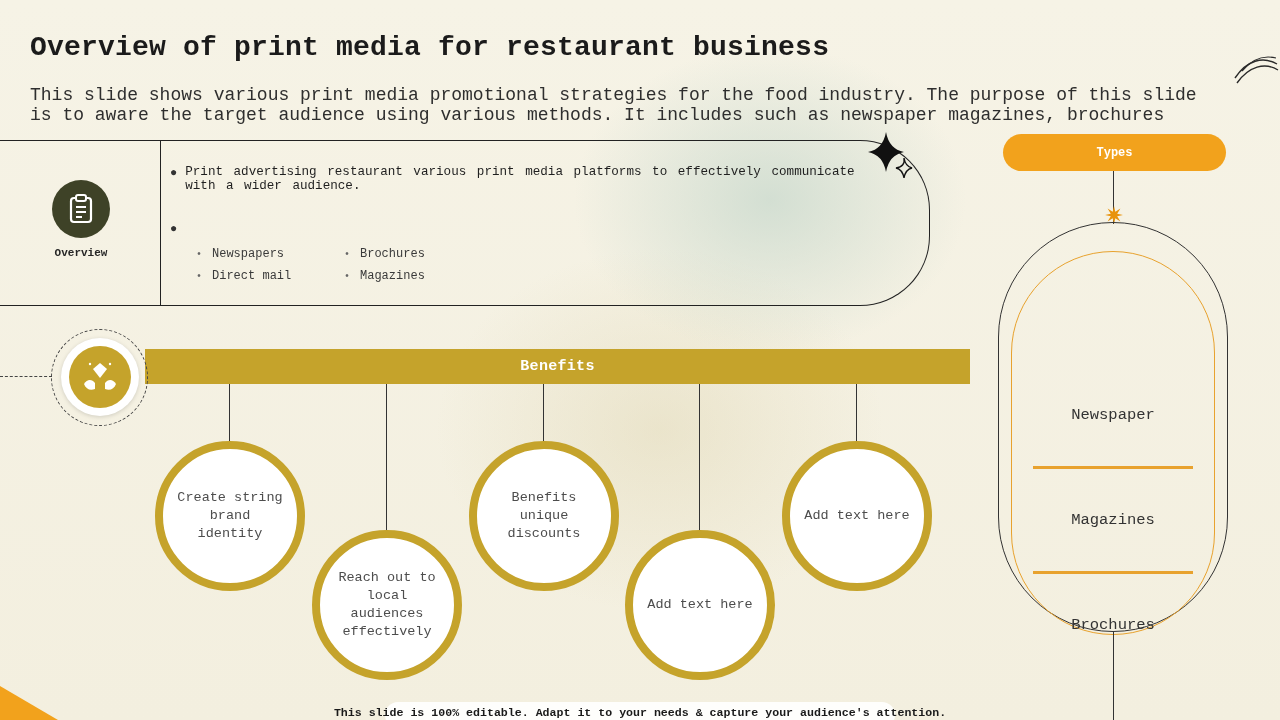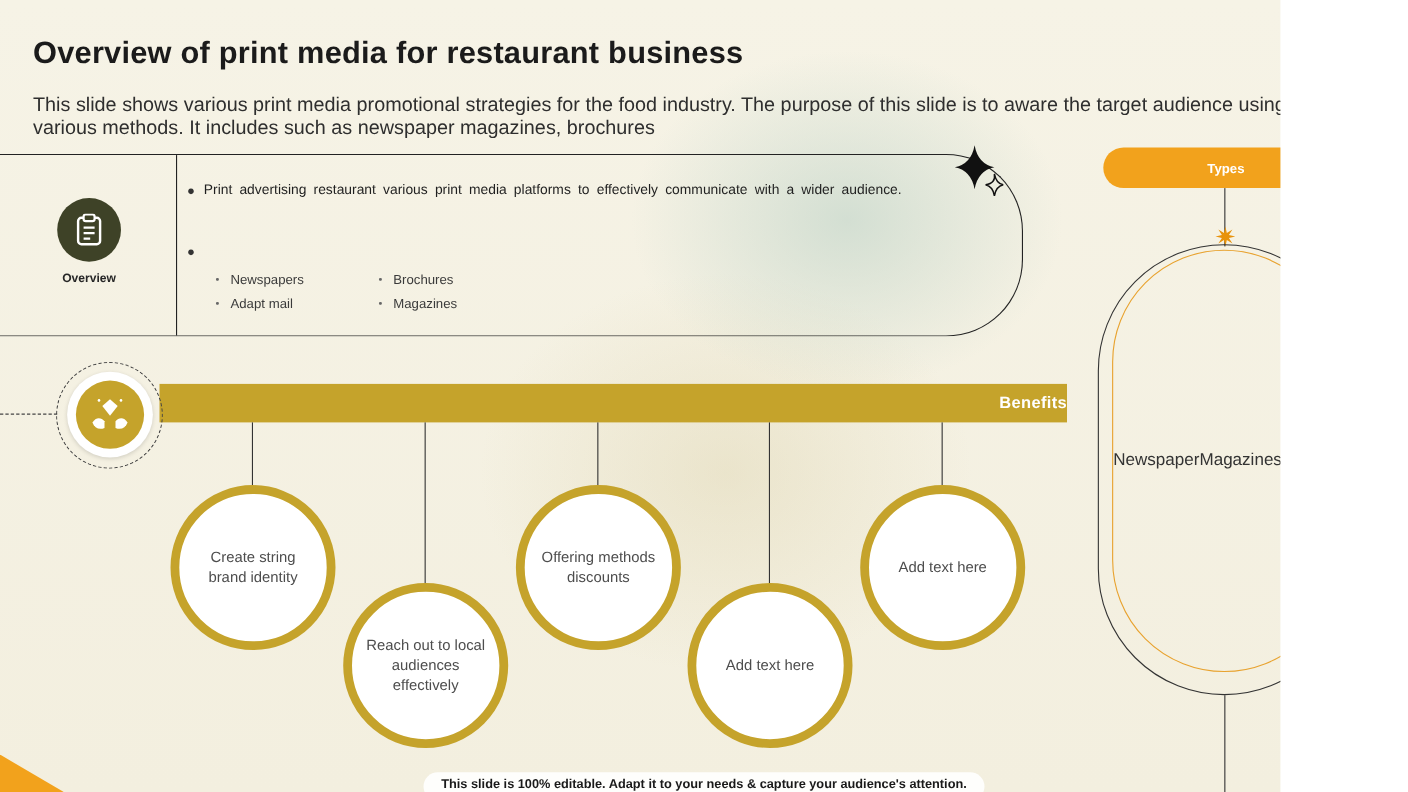--- a/index.html
+++ b/index.html
@@ -1,24 +1,25 @@
 <!DOCTYPE html>
 <html><head>
 <meta charset="utf-8">
 <style>
   * { margin:0; padding:0; box-sizing:border-box; }
   html,body { width:1280px; height:720px; }
   body { font-family:"Liberation Sans", sans-serif; }
 
   .slide {
-    position:relative; width:1164px; height:720px; overflow:hidden;
+    position:relative; width:1280px; height:720px; overflow:hidden;
     background:
       radial-gradient(ellipse 280px 220px at 770px 200px, rgba(183,207,196,0.55), rgba(183,207,196,0) 70%),
       radial-gradient(ellipse 320px 260px at 660px 430px, rgba(209,196,146,0.28), rgba(209,196,146,0) 70%),
       linear-gradient(180deg,#f6f3e6 0%, #f3efdf 100%);
+    font-family: Liberation Mono, monospace;
   }
 
   
   .title { position:absolute; left:30px; top:32px; font-size:28px; font-weight:800; color:#1b1b1b; letter-spacing:0.2px; }
   .subtitle { position:absolute; left:30px; top:85px; width:1180px; font-size:18px; color:#2e2e2e; }
 
   
   .overview-box {
     position:absolute; left:0; top:140px; width:930px; height:166px;
     border:1.4px solid #222; border-left:none; border-radius:0 70px 70px 0;
@@ -52,31 +53,31 @@
   .vline { position:absolute; width:1.3px; background:#333; }
   .vl-pill { left:1113px; top:171px; height:53px; }
   .vl-bottom { left:1113px; top:632px; height:88px; }
   .starburst { position:absolute; left:1104px; top:205px; }
 
   .capsule-outer {
     position:absolute; left:998px; top:222px; width:230px; height:410px;
     border:1.2px solid #333; border-radius:115px;
   }
   .capsule-inner {
-    position:absolute; left:12px; top:4px; width:204px; height:384px;
+    position:absolute; left:12px; top:28px; width:204px; height:384px;
     border:1.6px solid #e8a22e; border-radius:102px;
-    display:flex; align-items:center; justify-content:space-between;
+    display:flex; flex-direction:column; align-items:center; justify-content:flex-end;
   }
   .type-item { font-size:15.5px; color:#333; text-align:center; }
   .type-div { width:160px; height:3px; background:#e8a22e; margin:42px 0; }
 
   
   .benefits-banner {
     position:absolute; left:145px; top:349px; width:825px; height:35px; background:#c5a32b;
-    color:#fff; font-size:15px; font-weight:800; display:flex; align-items:center; justify-content:flex-end;
+    color:#fff; font-size:15px; font-weight:800; display:flex; align-items:center; justify-content:center;
     letter-spacing:0.3px;
   }
   .dash-line-left { position:absolute; left:0; top:376px; width:52px; border-top:1.6px dashed #444; }
   .dash-circle { position:absolute; left:51px; top:329px; width:97px; height:97px; border:1.4px dashed #444; border-radius:50%; }
   .benefit-white-circle { position:absolute; left:61px; top:338px; width:78px; height:78px; background:#fff; border-radius:50%; box-shadow:0 1px 4px rgba(0,0,0,0.15); }
   .benefit-gold-circle {
     position:absolute; left:69px; top:346px; width:62px; height:62px; background:#c5a32b; border-radius:50%;
     display:flex; align-items:center; justify-content:center;
   }
 
@@ -139,21 +140,21 @@
       <div class="chan">
           <span class="mini-dot">•</span>
           <span>Newspapers</span>
         </div>
       <div class="chan">
           <span class="mini-dot">•</span>
           <span>Brochures</span>
         </div>
       <div class="chan">
           <span class="mini-dot">•</span>
-          <span>Adapt mail</span>
+          <span>Direct mail</span>
         </div>
       <div class="chan">
           <span class="mini-dot">•</span>
           <span>Magazines</span>
         </div>
     </div>
   </div>
 
   <div class="sparkle">
     <svg width="56" height="52" viewBox="0 0 56 52">
@@ -205,21 +206,21 @@
   <div class="connector cn4"></div>
   <div class="connector cn5"></div>
 
   <div class="benefit-circle bc1">
       <span>Create string brand identity</span>
     </div>
   <div class="benefit-circle bc2">
       <span>Reach out to local audiences effectively</span>
     </div>
   <div class="benefit-circle bc3">
-      <span>Offering methods discounts</span>
+      <span>Benefits unique discounts</span>
     </div>
   <div class="benefit-circle bc4">
       <span>Add text here</span>
     </div>
   <div class="benefit-circle bc5">
       <span>Add text here</span>
     </div>
 
   <div class="footer-pill"></div>
   <div class="footer-text">This slide is 100% editable. Adapt it to your needs &amp; capture your audience's attention.</div>

